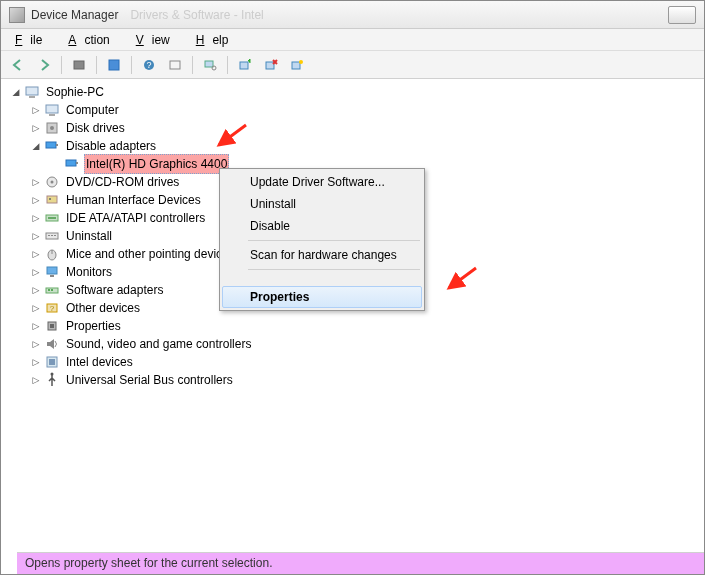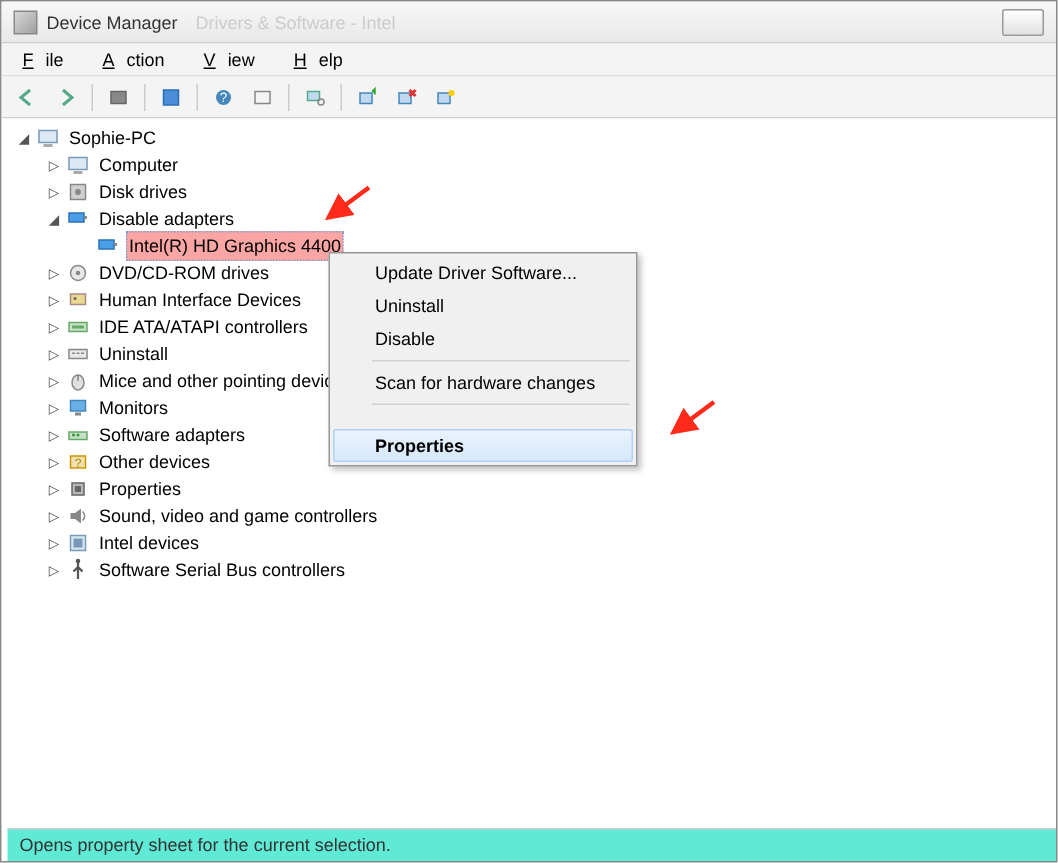--- a/index.html
+++ b/index.html
@@ -66,22 +66,22 @@
   .ic { width:16px; height:16px; margin-right:4px; display:inline-flex; align-items:center; justify-content:center; }
   .label { padding:0 2px; }
   .label.selected {
     background:#fca5a5; border:1px dotted #7da2ce; padding:0 1px;
   }
   .indent0 { padding-left: 4px; }
   .indent1 { padding-left: 24px; }
   .indent2 { padding-left: 44px; }
 
   .statusbar {
-    position:absolute; bottom:0; left:4px; right:0; height:22px;
-    background:#5eead4; border-top:1px solid #d0d0d0; padding:3px 8px;
+    position:absolute; bottom:0; left:16px; right:0; height:22px;
+    background:#f0abfc; border-top:1px solid #d0d0d0; padding:3px 8px;
     font-size:12px; color:#333;
   }
 
   .ctxmenu {
     position:absolute; top:167px; left:218px; width:206px;
     background:#f0f0f0; border:1px solid #979797;
     box-shadow:2px 2px 4px rgba(0,0,0,0.25);
     padding:2px;
   }
   .ctxmenu .mrow {
@@ -351,21 +351,21 @@
         <span class="label">Intel devices</span>
       </div>
       <div class="node indent1">
         <span class="exp">▷</span>
         <span class="ic">
           <svg width="16" height="16">
             <path d="M8 2 L8 14 M8 6 L5 9 M8 6 L11 9" stroke="#555" stroke-width="1.5" fill="none"></path>
             <circle cx="8" cy="2" r="1.5" fill="#555"></circle>
           </svg>
         </span>
-        <span class="label">Software Serial Bus controllers</span>
+        <span class="label">Universal Serial Bus controllers</span>
       </div>
     </div>
 </div>
 
 <div class="ctxmenu" id="ctxmenu">
     <div class="mrow">Update Driver Software...</div>
     <div class="mrow">Uninstall</div>
     <div class="mrow">Disable</div>
     <div class="msep"></div>
     <div class="mrow">Scan for hardware changes</div>

